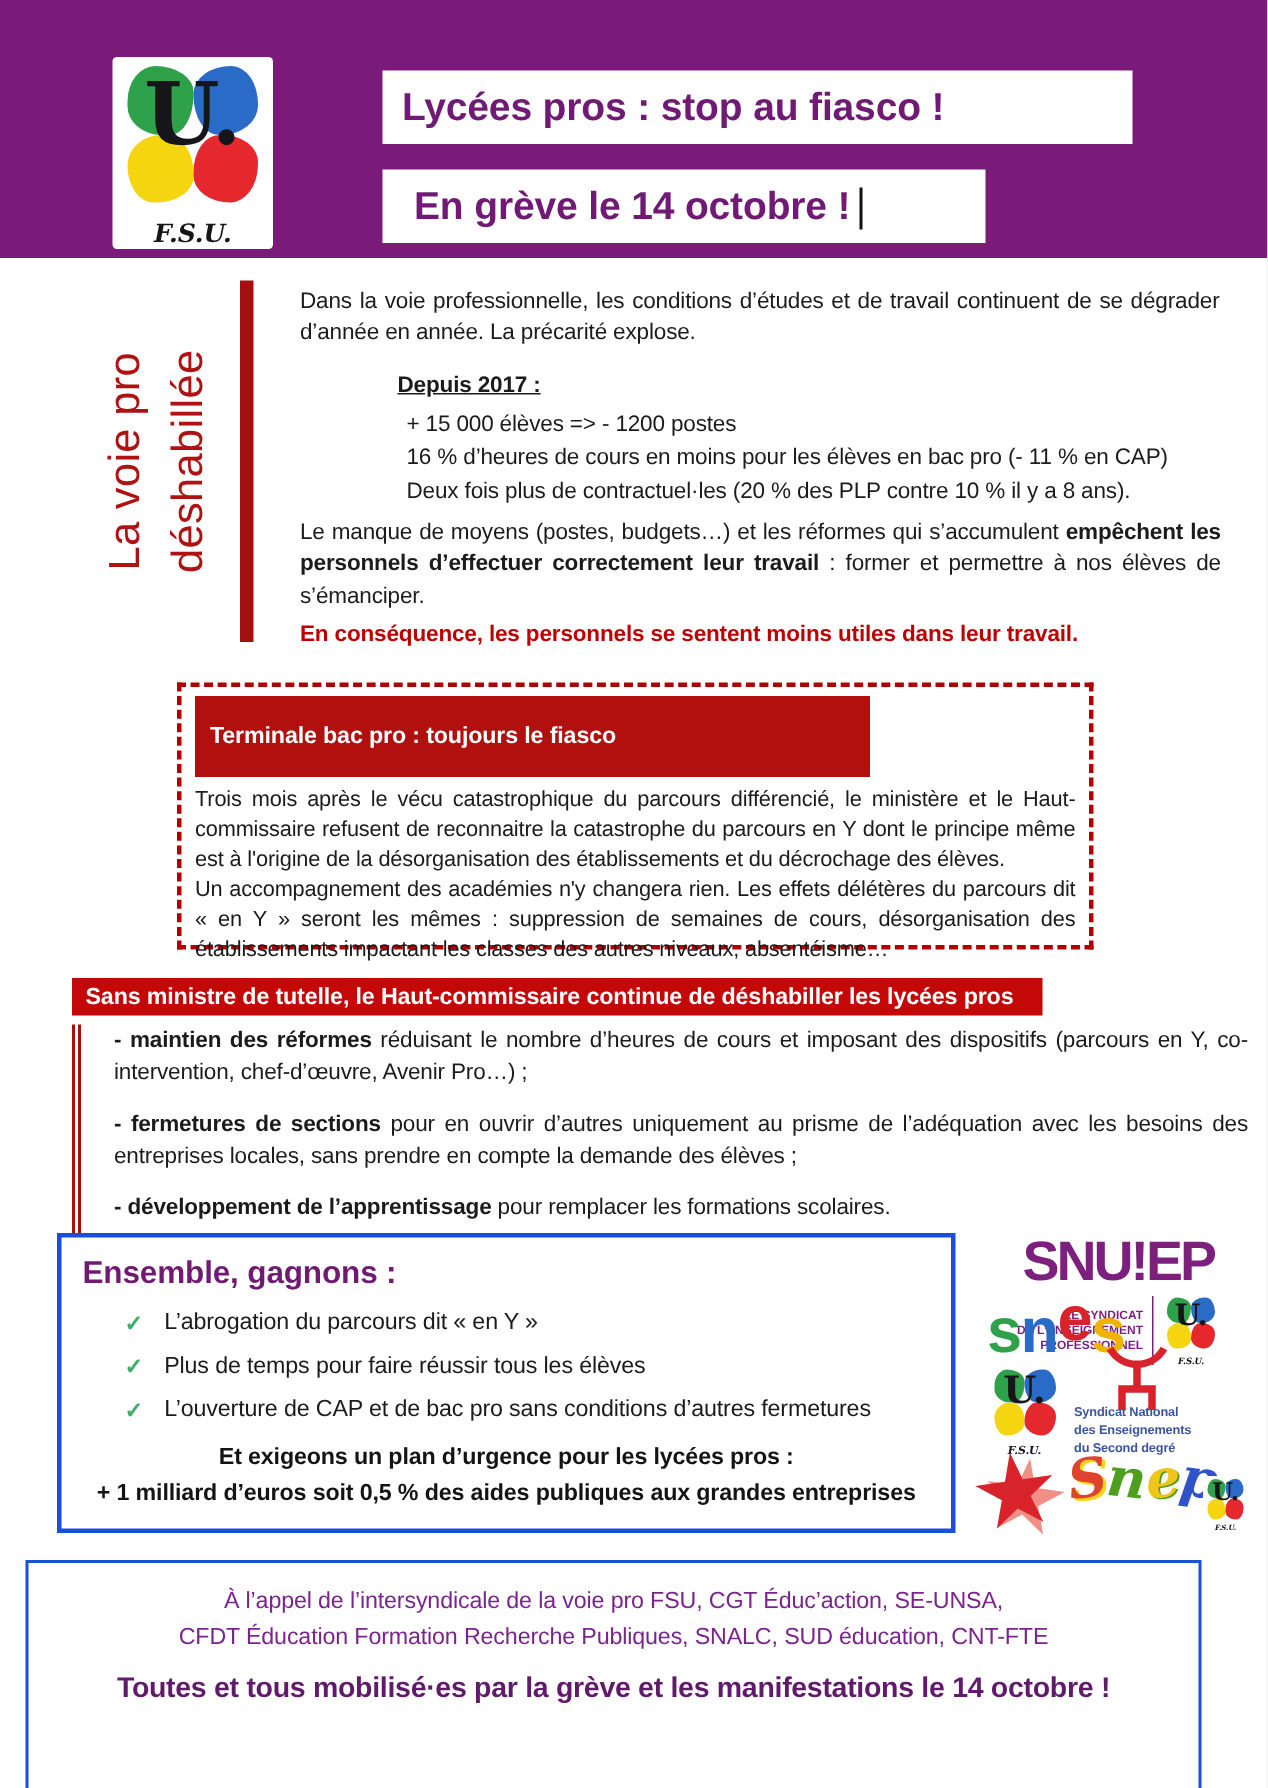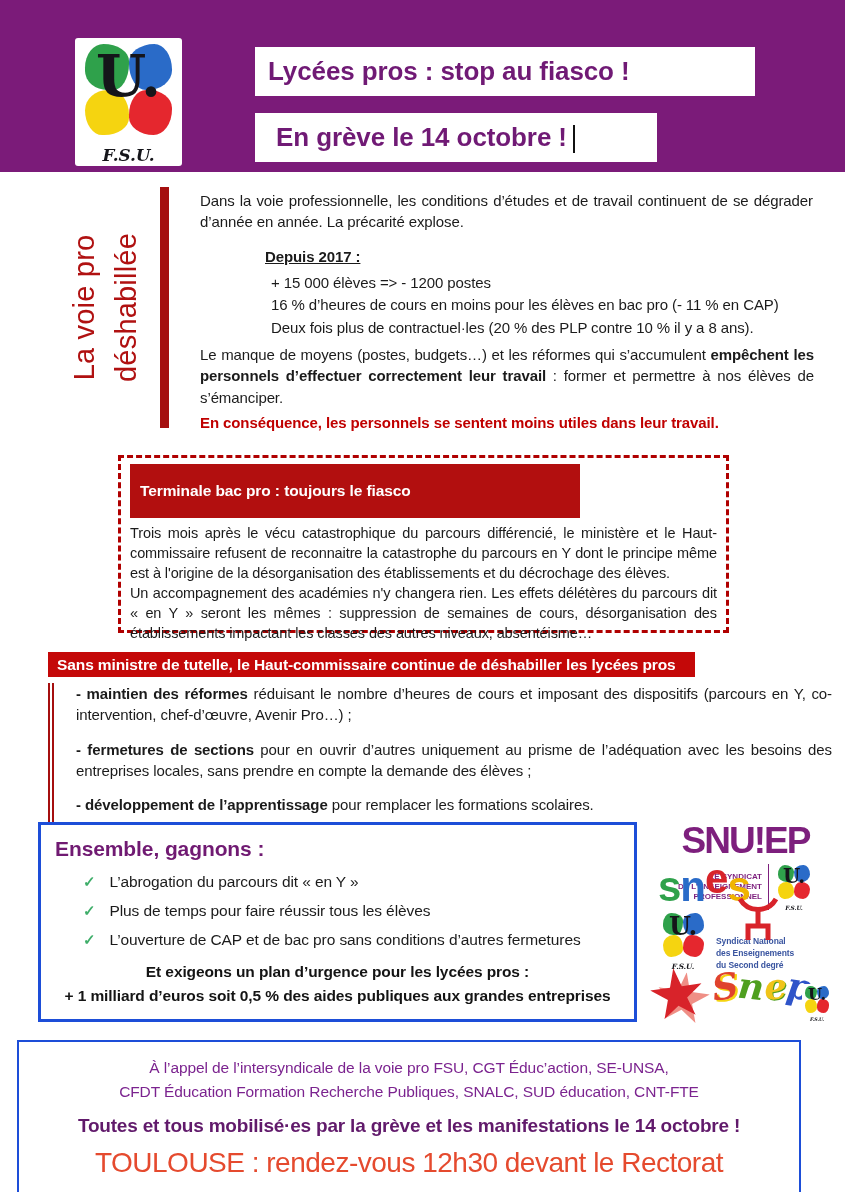--- a/index.html
+++ b/index.html
@@ -276,16 +276,15 @@
       </div>
       <div class="fsu-u">U.</div>
       <div class="fsu-label">F.S.U.</div>
     </div>
   </div>
 
   <div id="footer-box">
     <div class="appeal">À l’appel de l’intersyndicale de la voie pro FSU, CGT Éduc’action, SE-UNSA,</div>
     <div class="appeal">CFDT Éducation Formation Recherche Publiques, SNALC, SUD éducation, CNT-FTE</div>
     <div id="mobilise">Toutes et tous mobilisé·es par la grève et les manifestations le 14 octobre !</div>
-    <div id="toulouse">TOULOUSE : rendez-vous 12h30 devant le Rectorat</div>
   </div>
 
 </div>
 
 </body></html>

